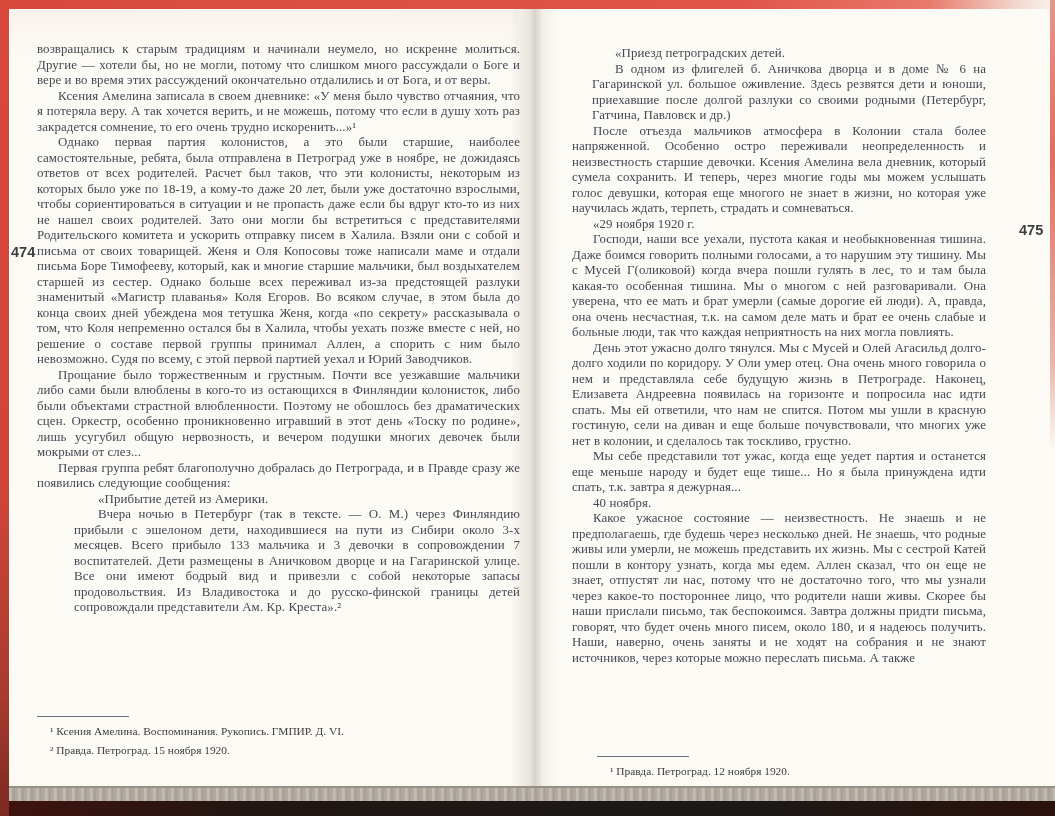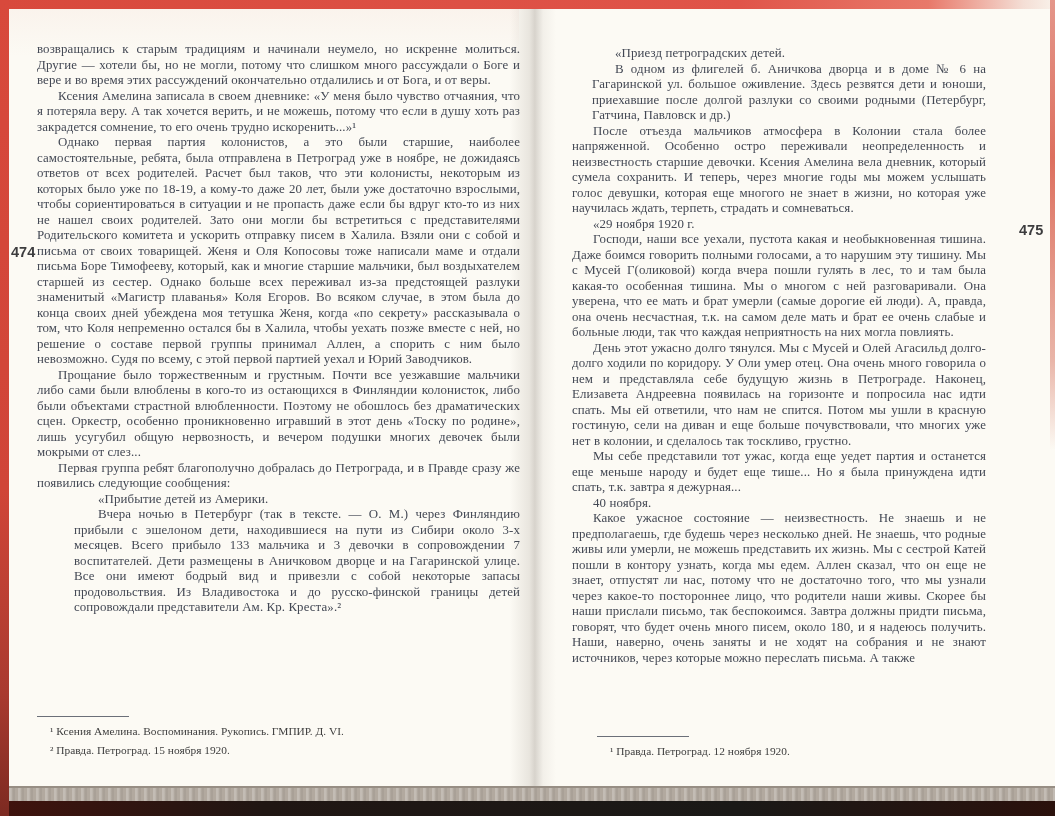--- a/index.html
+++ b/index.html
@@ -47,21 +47,21 @@
     margin:0; font-size:12.9px; line-height:15.5px;
     text-align:justify; text-indent:21px;
     letter-spacing:0.1px;
   }
   .col p.no-indent { text-indent:0; }
   .quote-left p  { margin-left:37px; text-indent:24px; }
   .quote-right p { margin-left:20px; text-indent:23px; }
   
   .footnotes { position:absolute; color:#404040; }
   .fn-left  { left:37px;  top:716px; width:483px; }
-  .fn-right { left:597px; top:736px; width:414px; }
+  .fn-right { left:597px; top:756px; width:414px; }
   .fn-rule { width:92px; border:none; border-top:1px solid #6b6f78; margin:0 0 7px 0; }
   .footnotes p { margin:0 0 4px 0; font-size:11.4px; line-height:15px; text-indent:13px; text-align:left; }
   
   .page-number {
     position:absolute; font-family:"Liberation Sans","DejaVu Sans",sans-serif;
     font-weight:bold; font-size:14.5px; color:#3c3c3e;
   }
   .pn-left  { left:11px;  top:230px;margin-top:14px; }
   .pn-right { left:1019px; top:222px; }
 </style>

